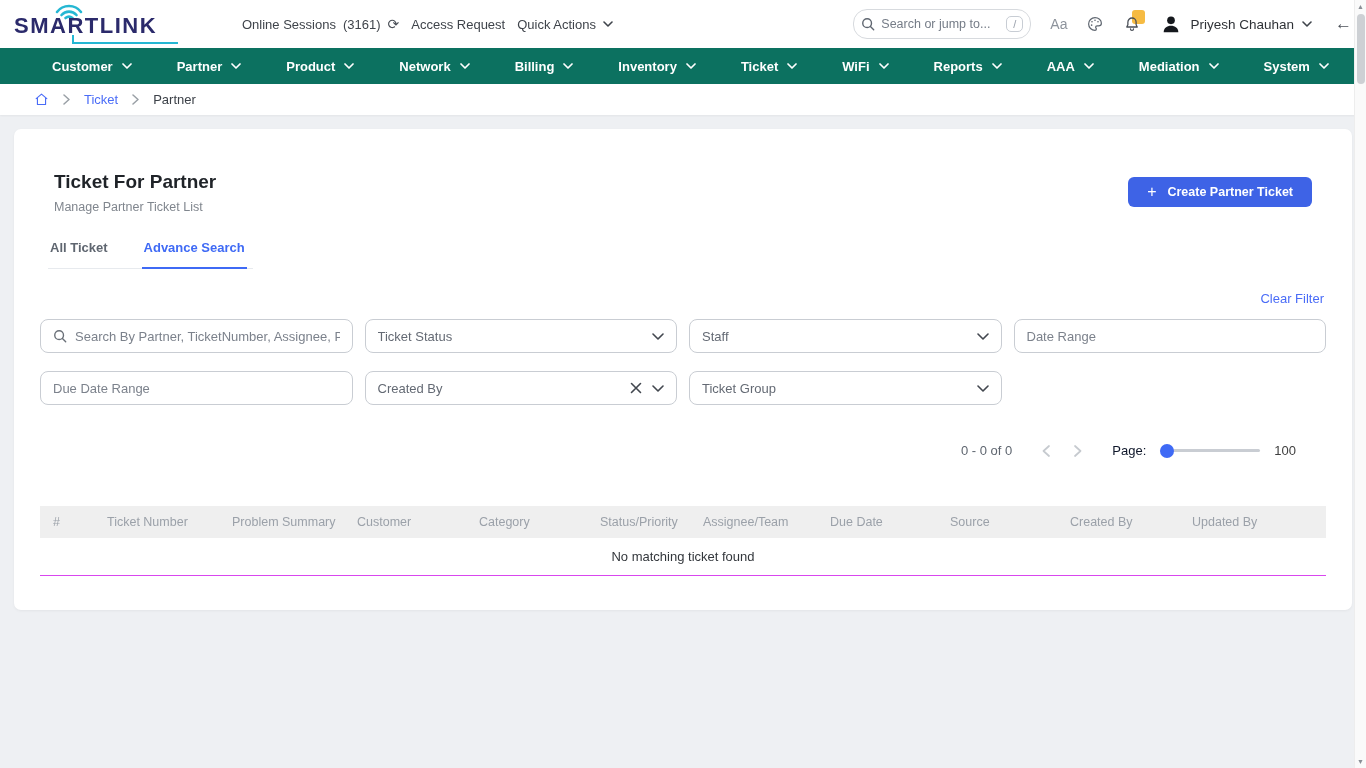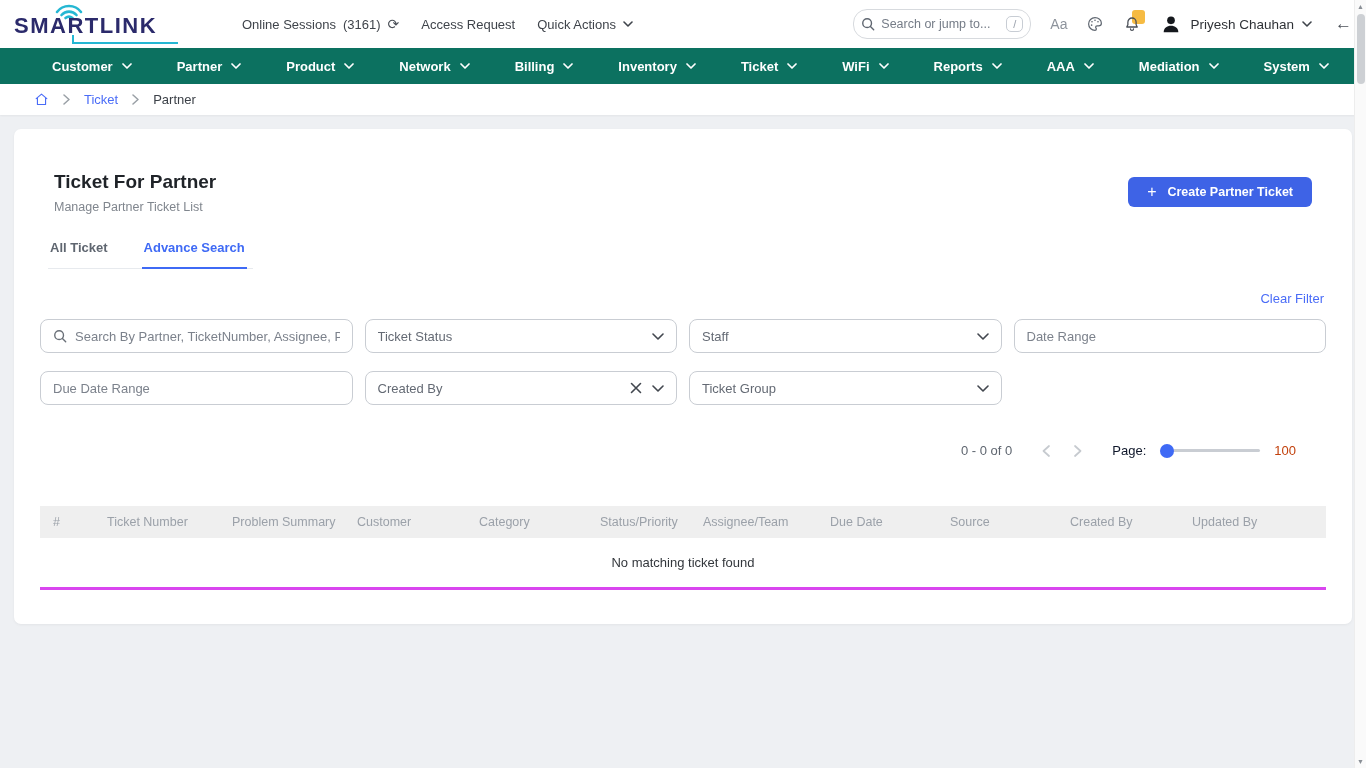--- a/index.html
+++ b/index.html
@@ -7,21 +7,21 @@
   body { font-family:"Liberation Sans", sans-serif; background:#eef0f3; color:#3c4148; }
 
   
   .topbar { height:48px; background:#fff; display:flex; align-items:center; padding:0 14px; position:relative; }
   .logo { position:relative; width:168px; height:40px; margin-top:2px; }
   .logo-text { position:absolute; left:0; bottom:6px; font-size:22px; font-weight:800; letter-spacing:1.5px; color:#2b2a6b; }
   .logo-wifi { position:absolute; left:40px; top:-2px; }
   .logo-underline { position:absolute; left:58px; right:4px; bottom:1px; height:2px; background:#25b7d3; }
   .logo-underline::before { content:""; position:absolute; left:0; bottom:0; width:2px; height:9px; background:#25b7d3; }
 
-  .topbar-center { display:flex; align-items:center; gap:22px; margin-left:60px; font-size:13px; color:#3f444b; }
+  .topbar-center { display:flex; align-items:center; gap:12px; margin-left:60px; font-size:13px; color:#3f444b; }
   .topbar-item { display:flex; align-items:center; gap:7px; cursor:pointer; white-space:nowrap; }
   .refresh-glyph { font-size:14px; color:#4a4f57; }
 
   .topbar-right { margin-left:auto; display:flex; align-items:center; gap:19px; }
   .searchbox { width:178px; height:30px; border:1px solid #d7dade; border-radius:14px; display:flex; align-items:center; padding:0 7px; background:#fff; }
   .searchbox input { border:none; outline:none; flex:1; min-width:0; font-size:12.5px; color:#3c4148; font-family:inherit; margin-left:6px; }
   .searchbox input::placeholder { color:#757c87; }
   .slash-badge { border:1px solid #c8cdd4; border-radius:5px; font-size:11px; color:#9aa1ac; padding:1px 6px; }
   .aa-toggle { font-size:14px; color:#8d939c; cursor:pointer; }
   .icon-btn { display:flex; align-items:center; cursor:pointer; position:relative; }
@@ -67,26 +67,26 @@
   .field .clr-x { margin-left:auto; margin-right:10px; color:#42474f; display:flex; cursor:pointer; }
   .field .srch { margin-right:8px; display:flex; color:#6a7078; }
 
   .pag-row { display:flex; align-items:center; justify-content:flex-end; margin-top:38px; padding-right:30px; font-size:13px; color:#5f6670; }
   .pag-range { margin-right:18px; color:#5f6670; }
   .pag-chev { color:#c6cacf; padding:0 12px; display:flex; cursor:default; }
   .pag-label { color:#0f172a; margin:0 14px 0 18px; }
   .slider { position:relative; width:100px; height:14px; display:flex; align-items:center; cursor:pointer; }
   .slider-track { width:100%; height:3px; background:#c9cdd3; border-radius:2px; }
   .slider-knob { position:absolute; left:0; top:0; width:14px; height:14px; border-radius:50%; background:#3f6af5; }
-  .pag-size { margin-left:14px; color:#c2410c; }
+  .pag-size { margin-left:14px; color:#404040; }
 
   table.tickets { width:100%; border-collapse:collapse; margin-top:48px; }
   .tickets thead th { background:#efefef; color:#9ba1a9; font-weight:400; font-size:12.5px; text-align:left; padding:9px 10px; white-space:nowrap; }
   .tickets thead th:first-child { padding-left:13px; }
-  .tickets tbody td { text-align:center; font-size:13px; color:#33373c; padding:17px 10px; border-bottom:3px solid #d946ef; }
+  .tickets tbody td { text-align:center; font-size:13px; color:#33373c; padding:11px 10px; border-bottom:1px solid #d946ef; }
 
   
   .scrollbar { position:fixed; top:0; right:0; bottom:0; width:12px; background:#fafafa; border-left:1px solid #ededed; z-index:50; }
   .sb-arrow { position:absolute; left:0; width:100%; text-align:center; font-size:7px; color:#8a8f96; }
   .sb-up { top:3px; } .sb-down { bottom:3px; }
   .sb-thumb { position:absolute; left:2px; top:14px; width:8px; height:70px; background:#cdd0d4; border-radius:4px; }
 </style>
 </head>
 <body>
 

